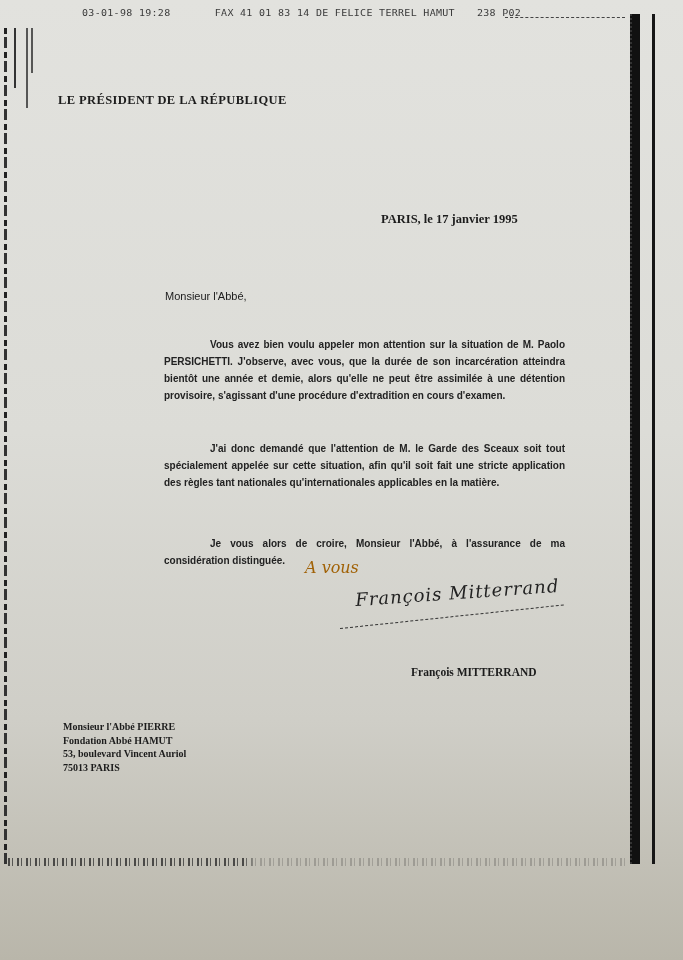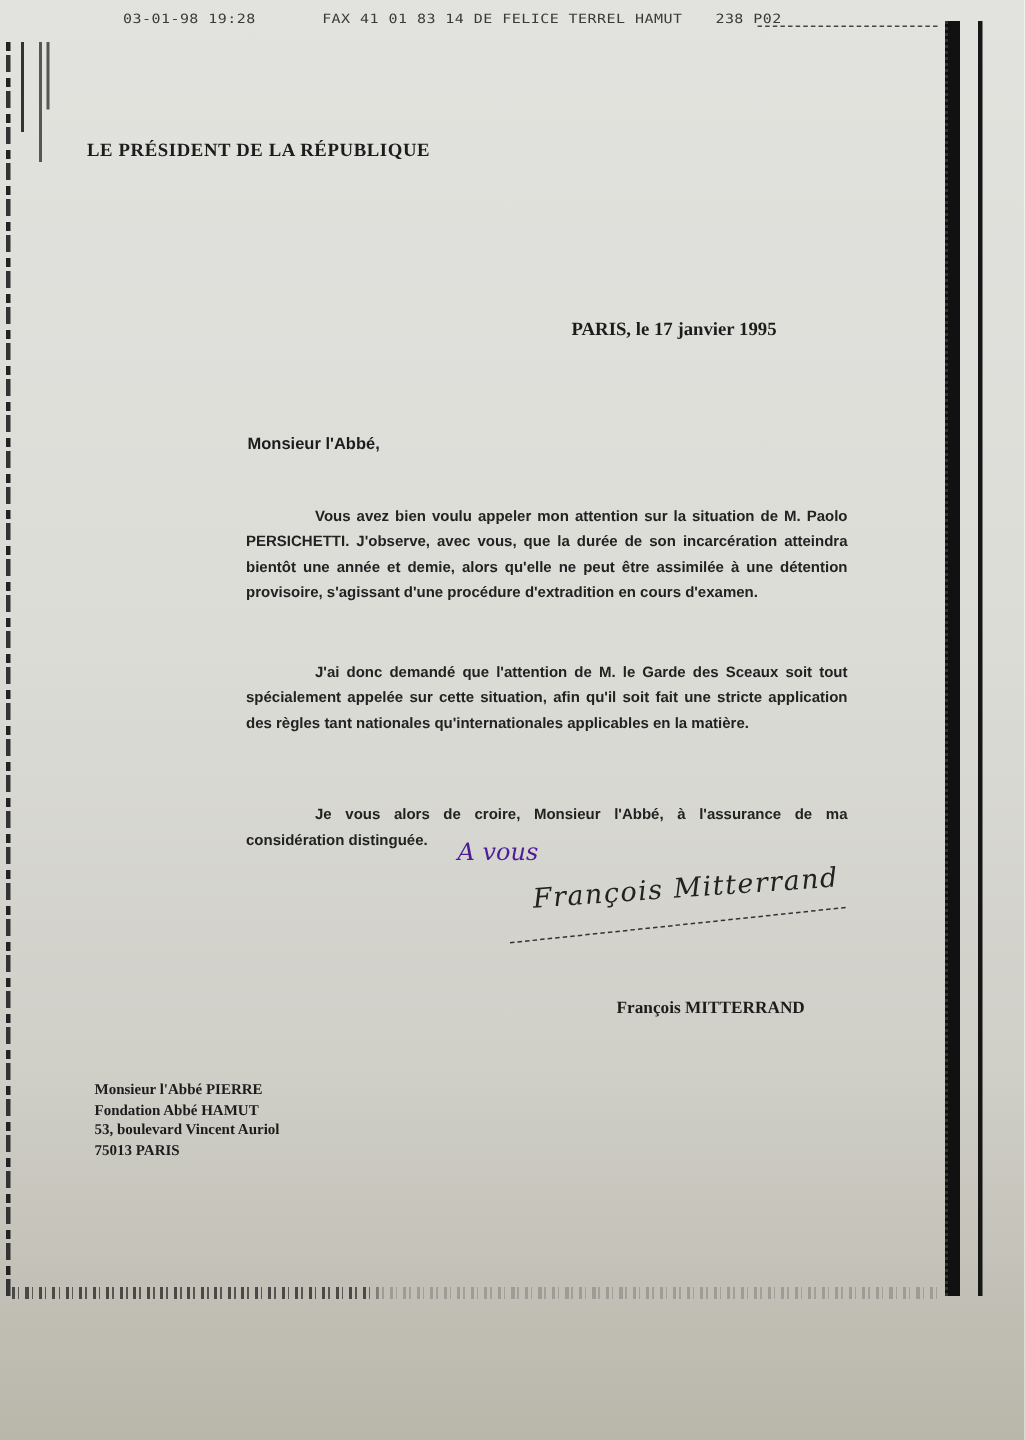--- a/index.html
+++ b/index.html
@@ -21,27 +21,27 @@
     .left-noise3 { position: absolute; top: 28px; left: 26px; width: 2px; height: 80px; background: #333; opacity: .8; }
     .left-noise4 { position: absolute; top: 28px; left: 31px; width: 2px; height: 45px; background: #333; opacity: .8; }
     .right-bar { position: absolute; top: 14px; left: 630px; width: 8px; height: 850px; background: #111; border-left: 2px dotted #333; }
     .right-line { position: absolute; top: 14px; left: 652px; width: 3px; height: 850px; background: #161616; }
     .bottom-noise { position: absolute; top: 858px; left: 8px; width: 620px; height: 8px;
       background: repeating-linear-gradient(90deg,#222 0 2px,transparent 2px 4px,#333 4px 5px,transparent 5px 9px); opacity: .75;
       -webkit-mask: linear-gradient(90deg,#000 0 38%, rgba(0,0,0,.3) 40% 100%); mask: linear-gradient(90deg,#000 0 38%, rgba(0,0,0,.3) 40% 100%); }
 
     .letterhead { position: absolute; top: 93px; left: 58px; font-size: 12.5px; font-weight: bold; letter-spacing: 0.4px; }
     .date { position: absolute; top: 212px; left: 381px; font-size: 12.5px; font-weight: bold; }
-    .salutation { position: absolute; top: 290px; left: 165px; font-family: "Liberation Sans", sans-serif; font-size: 11px; font-weight: bold; }
+    .salutation { position: absolute; top: 290px; left: 165px; font-family: "Liberation Sans", sans-serif; font-size: 11px; font-weight: normal; }
     .body-text { position: absolute; left: 164px; width: 401px; font-family: "Liberation Sans", sans-serif; font-size: 10px; font-weight: bold; line-height: 17px; text-align: justify; color: #222; }
     .p1 { top: 336px; }
     .p2 { top: 440px; }
     .p3 { top: 535px; }
     .indent { display: inline-block; width: 46px; }
-    .handwritten { position: absolute; top: 558px; left: 305px; font-family: "DejaVu Serif", serif; font-style: italic; font-size: 16px; color: #4c1d95; }
+    .handwritten { position: absolute; top: 558px; left: 305px; font-family: "DejaVu Serif", serif; font-style: italic; font-size: 16px; color: #a16207; }
     .signature { position: absolute; top: 582px; left: 355px; font-family: "DejaVu Serif", serif; font-style: italic; font-size: 18px; color: #222; transform: rotate(-4deg); letter-spacing: 1px; }
     .sig-line { position: absolute; top: 628px; left: 340px; width: 225px; border-top: 1.5px dashed #333; transform: rotate(-6deg); transform-origin: left center; }
     .signer { position: absolute; top: 666px; left: 411px; font-size: 11.5px; font-weight: bold; }
     .recipient { position: absolute; top: 720px; left: 63px; font-size: 10px; font-weight: bold; line-height: 13.5px; }
     .recipient div { white-space: nowrap; }
   </style>
 </head>
 <body>
 
 <div class="fax-header"><span>03-01-98 19:28</span>       <span>FAX 41 01 83 14 DE FELICE TERREL HAMUT</span><span class="pg">238 P02</span></div>

